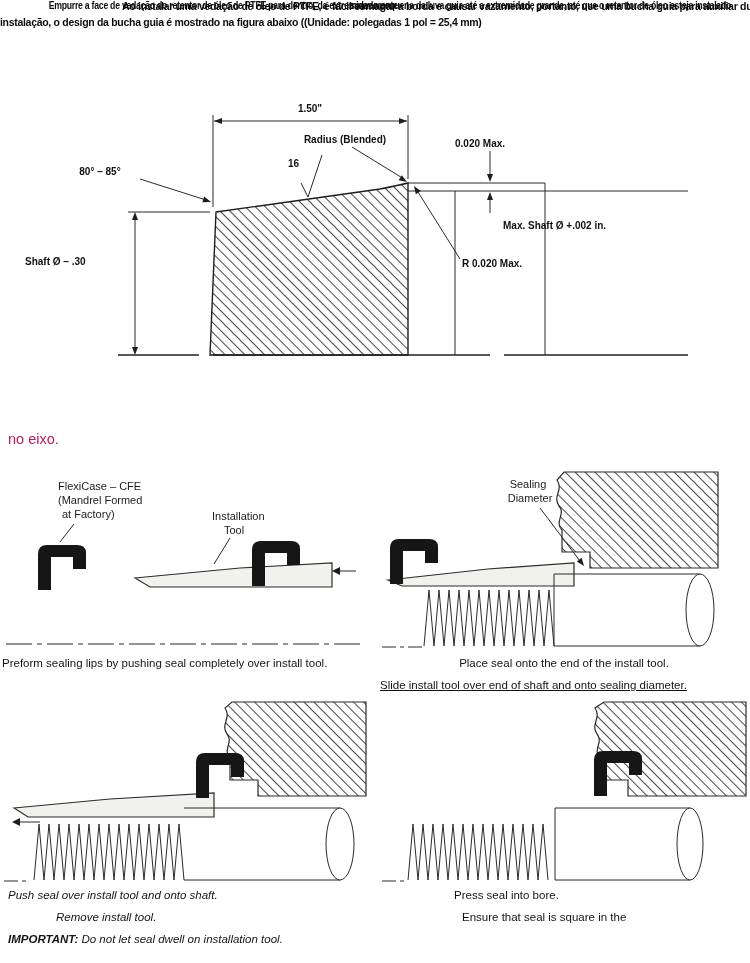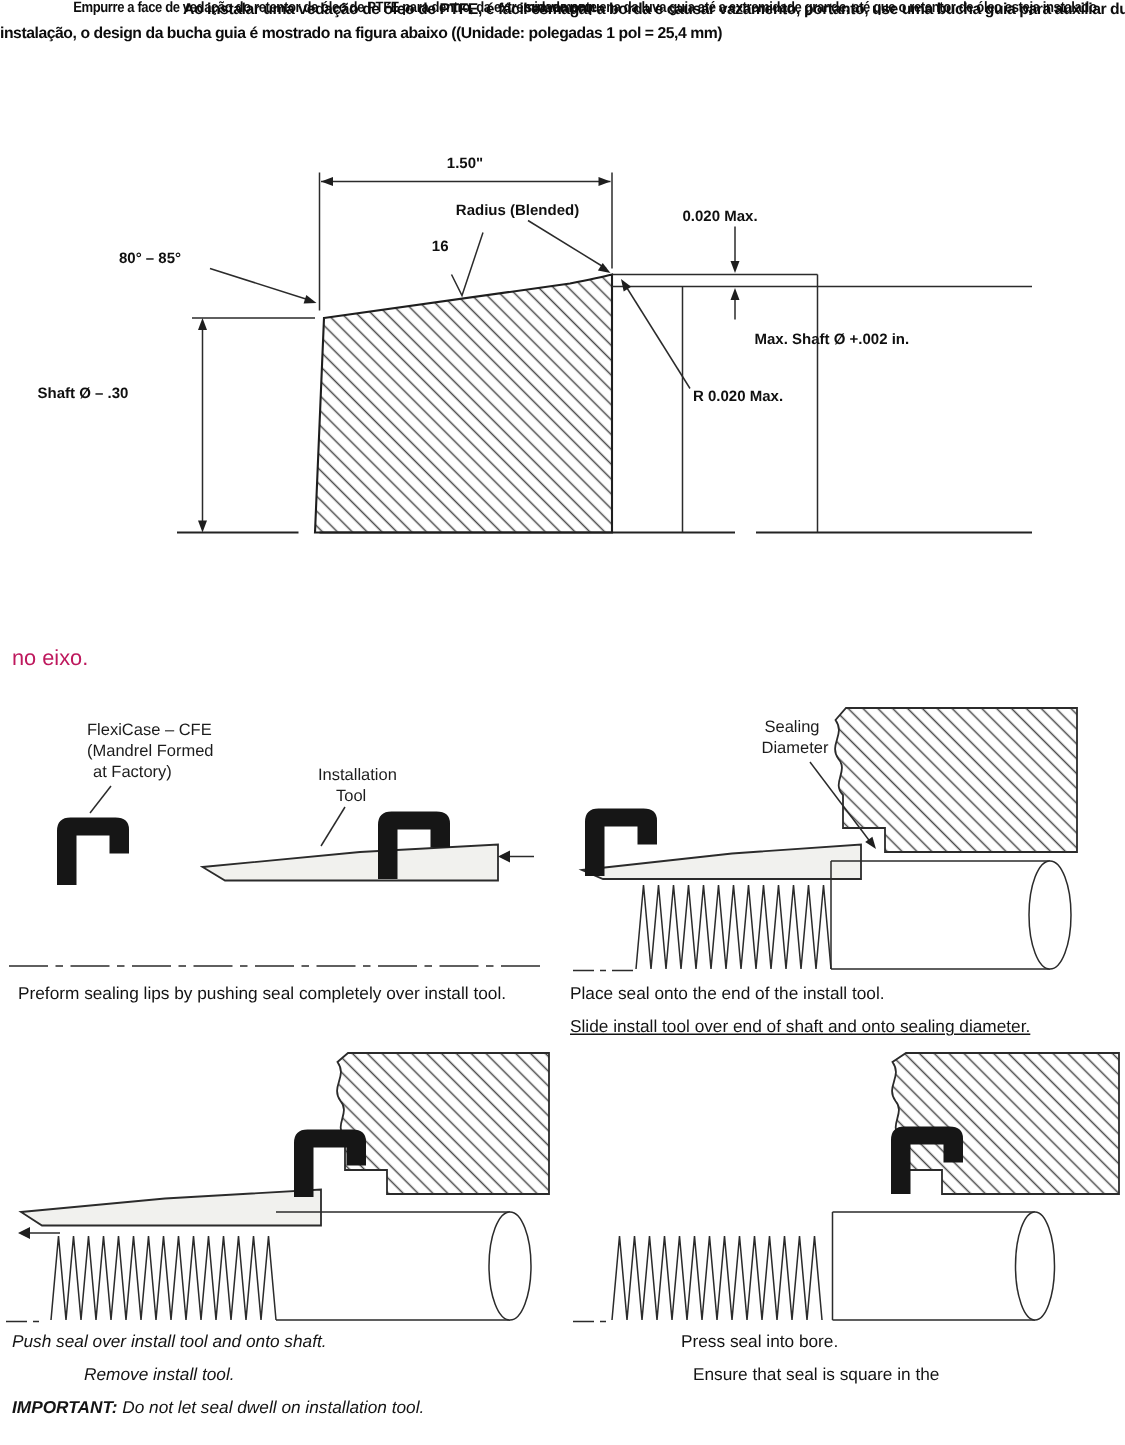--- a/index.html
+++ b/index.html
@@ -113,21 +113,21 @@
       <polygon points="135,110 240,100 332,95 332,119 150,119" fill="#f1f1ee" stroke="#2b2b2b" stroke-width="1.2"></polygon>
       <path transform="translate(38,76)" d="M0,46 L0,10 Q0,1 9,1 L39,1 Q48,1 48,9 L48,25 L35,25 L35,13 L13,13 L13,46 Z" fill="#161616"></path>
       <path transform="translate(252,72)" d="M0,46 L0,10 Q0,1 9,1 L39,1 Q48,1 48,9 L48,25 L35,25 L35,13 L13,13 L13,46 Z" fill="#161616"></path>
 
       <g>
         <path class="thin" d="M356,103 H338"></path>
         <polygon points="332,103 340,99 340,107" fill="#1e1e1e"></polygon>
       </g>
       <path class="thin" stroke-dasharray="26 5 5 5" d="M6,176 H360"></path>
     </svg>
-    <div class="cap" style="left:12px;top:188px;width:340px;">Preform sealing lips by pushing seal completely over install tool.</div>
+    <div class="cap" style="left:2px;top:188px;width:340px;">Preform sealing lips by pushing seal completely over install tool.</div>
   </div>
 
   <div class="panel" style="left:378px;top:468px;height:232px;">
     <svg width="372" height="186" viewBox="0 0 372 186">
       <defs>
         <pattern id="hatchP2" width="7" height="7" patternUnits="userSpaceOnUse" patternTransform="rotate(-45)">
           <line x1="3.5" y1="0" x2="3.5" y2="7" stroke="#4a4a4a" stroke-width="1"></line>
         </pattern>
       </defs>
       <path d="M186,4 L340,4 L340,100 L212,100 L212,84 L184,84 L184,62 C176,54 188,46 181,38 C174,28 186,22 179,12 Z" fill="url(#hatchP2)" stroke="#2b2b2b" stroke-width="1.2"></path>
@@ -139,21 +139,21 @@
         <ellipse cx="322" cy="142" rx="14" ry="36" fill="#ffffff" stroke="#2b2b2b"></ellipse>
       </g>
       <text class="lbltext" x="150" y="20" text-anchor="middle">Sealing</text>
       <text class="lbltext" x="152" y="34" text-anchor="middle">Diameter</text>
       <g>
         <path class="thin" d="M162,40 L202,93"></path>
         <polygon points="206,98 198.8,93.4 203.6,89.8" fill="#1e1e1e"></polygon>
       </g>
       <path class="thin" stroke-dasharray="14 4 4 4" d="M4,179 H44"></path>
     </svg>
-    <div class="cap" style="left:2px;top:188px;width:368px;">Place seal onto the end of the install tool.</div>
+    <div class="cap" style="left:2px;top:188px;width:368px;text-align:center;">Place seal onto the end of the install tool.</div>
     <div class="cap" style="left:2px;top:210px;width:368px;text-decoration:underline;">Slide install tool over end of shaft and onto sealing diameter.</div>
   </div>
 
   <div class="panel" style="left:0;top:700px;height:260px;font-style:italic;">
     <svg width="372" height="186" viewBox="0 0 372 186">
       <defs>
         <pattern id="hatchP3" width="7" height="7" patternUnits="userSpaceOnUse" patternTransform="rotate(-45)">
           <line x1="3.5" y1="0" x2="3.5" y2="7" stroke="#4a4a4a" stroke-width="1"></line>
         </pattern>
       </defs>

